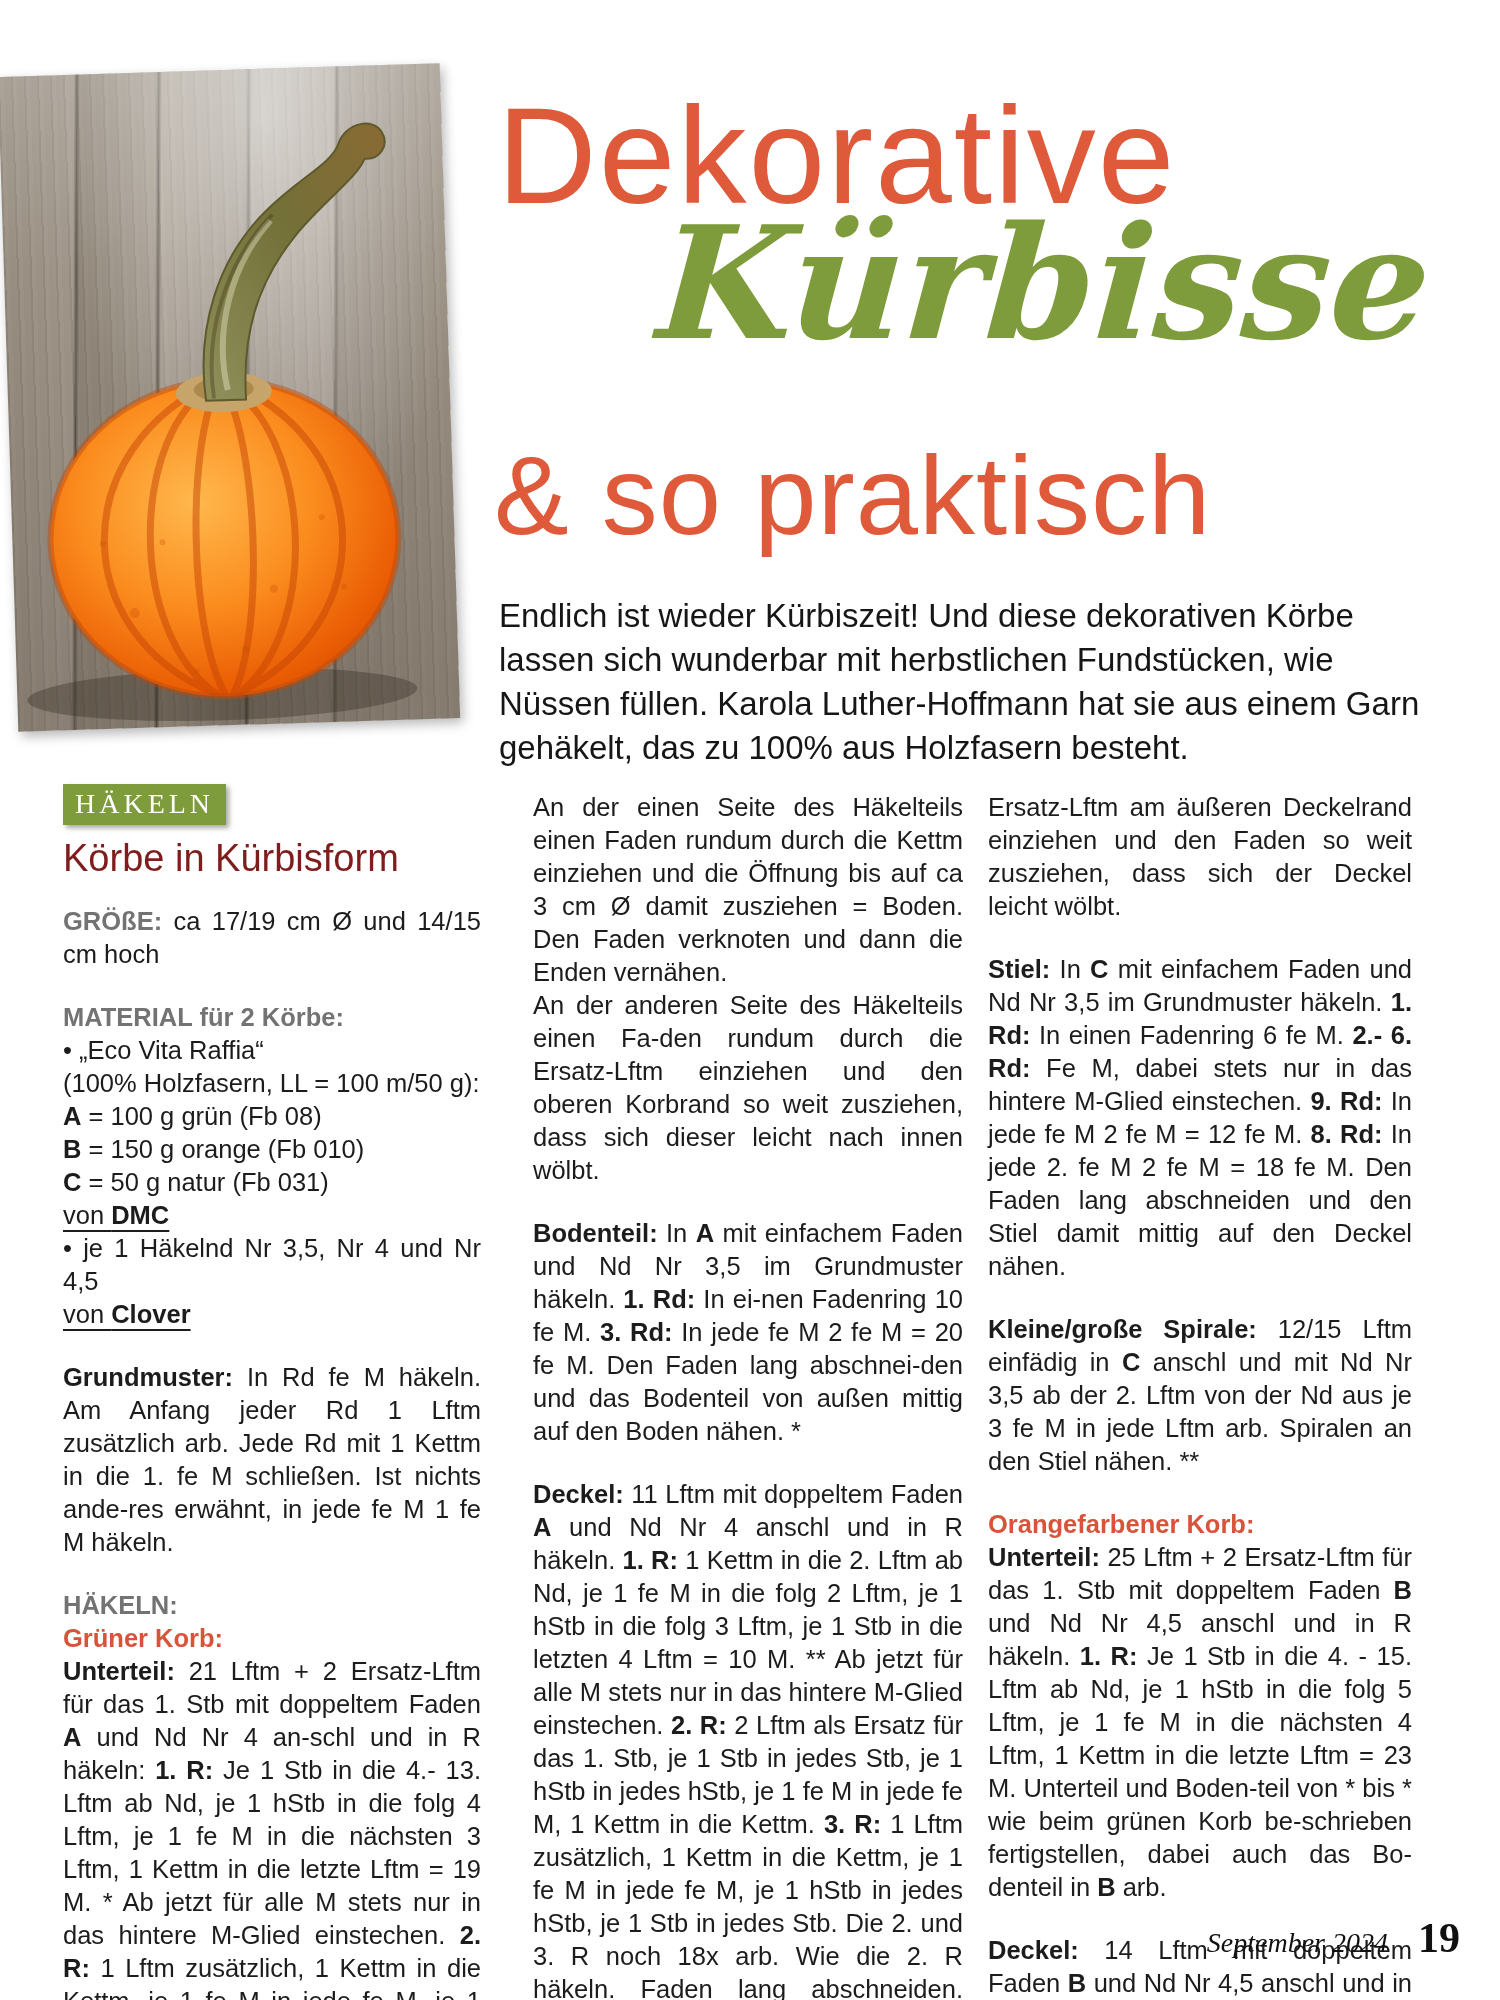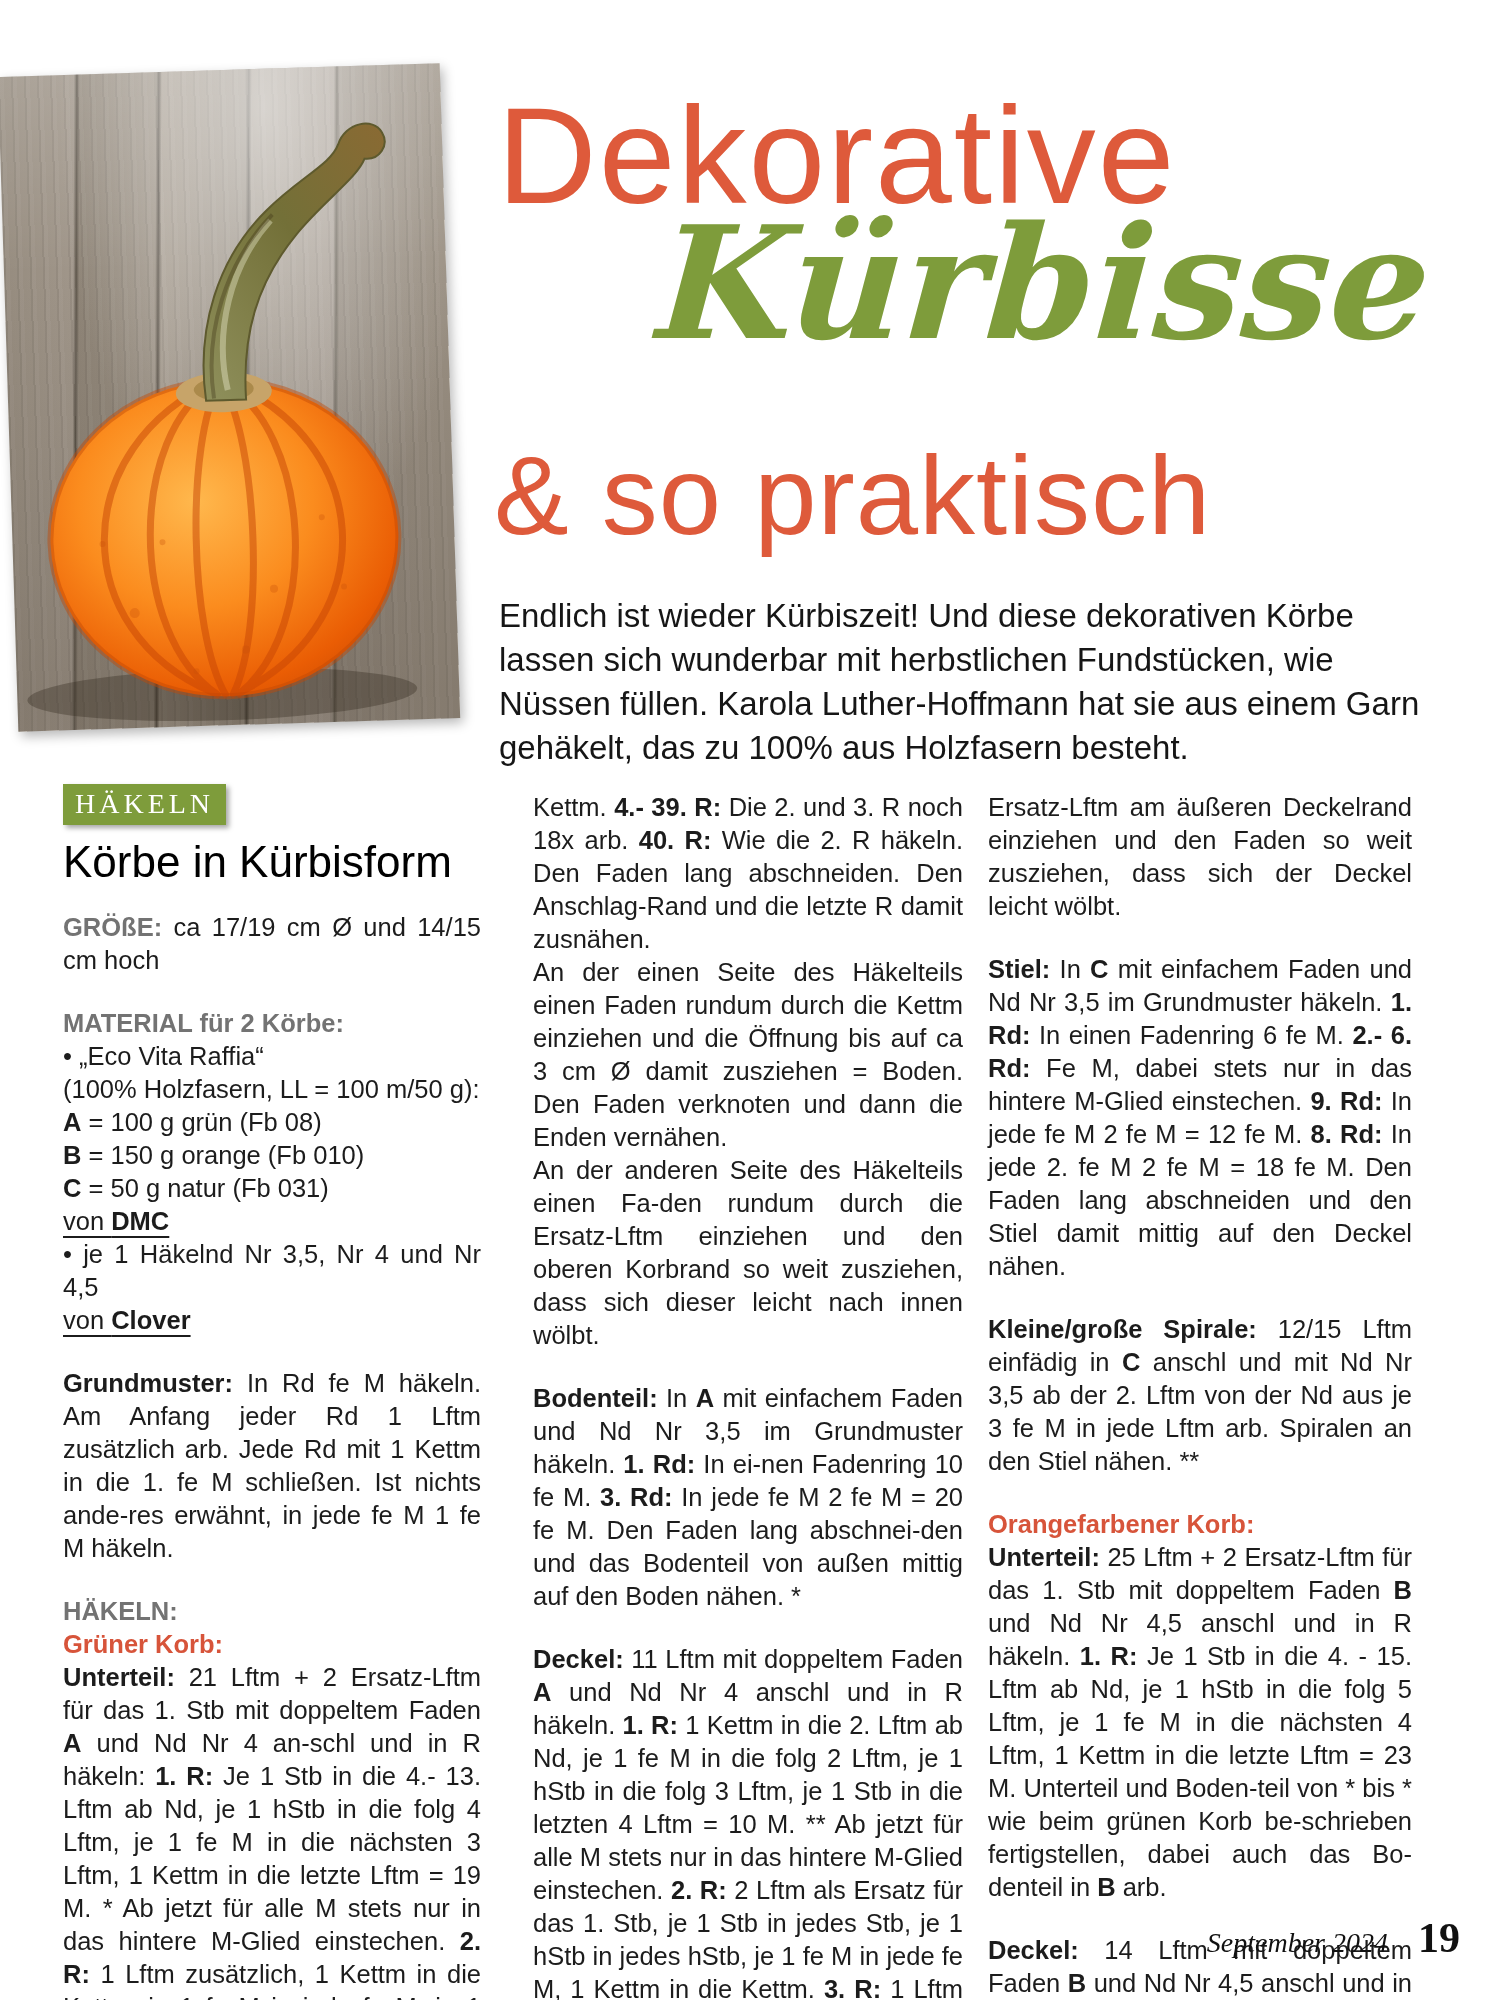--- a/index.html
+++ b/index.html
@@ -35,22 +35,22 @@
 
   
   .col{position:absolute;font-size:25.5px;line-height:33px;color:#1c1c1c;text-align:justify;}
   .col1{left:63px;top:784px;width:418px;}
   .col2{left:533px;top:791px;width:430px;}
   .col3{left:988px;top:791px;width:424px;}
 
   .badge{display:inline-block;background:#7e9c3b;color:#ffffff;
          font-family:"Liberation Serif",serif;font-size:28px;letter-spacing:4px;
          padding:3px 12px 5px;margin:0 0 10px 0;box-shadow:3px 3px 5px rgba(0,0,0,.35);}
-  .article-title{margin:4px 0 26px 0;font-size:44px;line-height:1.05;font-weight:400;
-                 color:#000000;text-align:left;}
+  .article-title{margin:4px 0 26px 0;font-size:38px;line-height:1.05;font-weight:400;
+                 color:#7f1d1d;text-align:left;}
   .para{margin:0;}
   .spacer{height:30px;}
   b.g{color:#737373;}
   b.o{color:#d7543a;}
   .u{text-decoration:underline;text-underline-offset:6px;text-decoration-thickness:2px;}
 
   
   .footer{position:absolute;right:40px;top:1914px;display:flex;align-items:baseline;gap:30px;margin-left:26px;}
   .issue{font-family:"Liberation Serif",serif;font-style:italic;font-size:28px;color:#111111;}
   .pagenum{font-family:"Liberation Serif",serif;font-weight:bold;font-size:42px;color:#111111;text-align:right;}
@@ -104,21 +104,20 @@
     </svg>
   </div>
 
   <div class="t1">Dekorative</div>
   <div class="t2">Kürbisse</div>
   <div class="t3">&amp; so praktisch</div>
   <p class="lede">Endlich ist wieder Kürbiszeit! Und diese dekorativen Körbe lassen sich wunderbar mit herbstlichen Fundstücken, wie Nüssen füllen. Karola Luther-Hoffmann hat sie aus einem Garn gehäkelt, das zu 100% aus Holzfasern besteht.</p>
 
   <div class="col col1"><div class="badge">HÄKELN</div><h1 class="article-title">Körbe in Kürbisform</h1><p class="para"><b class="g">GRÖßE:</b> ca 17/19 cm Ø und 14/15 cm hoch</p><div class="spacer"></div><p class="para"><b class="g">MATERIAL für 2 Körbe:</b></p><p class="para">• „Eco Vita Raffia“</p><p class="para">(100% Holzfasern, LL = 100 m/50 g):</p><p class="para"><b>A</b> = 100 g grün (Fb 08)</p><p class="para"><b>B</b> = 150 g orange (Fb 010)</p><p class="para"><b>C</b> = 50 g natur (Fb 031)</p><p class="para"><span class="u">von <b>DMC</b></span></p><p class="para">• je 1 Häkelnd Nr 3,5, Nr 4 und Nr 4,5</p><p class="para"><span class="u">von <b>Clover</b></span></p><div class="spacer"></div><p class="para"><b>Grundmuster:</b> In Rd fe M häkeln. Am Anfang jeder Rd 1 Lftm zusätzlich arb. Jede Rd mit 1 Kettm in die 1. fe M schließen. Ist nichts ande-res erwähnt, in jede fe M 1 fe M häkeln.</p><div class="spacer"></div><p class="para"><b class="g">HÄKELN:</b></p><p class="para"><b class="o">Grüner Korb:</b></p><p class="para"><b>Unterteil:</b> 21 Lftm + 2 Ersatz-Lftm für das 1. Stb mit doppeltem Faden <b>A</b> und Nd Nr 4 an-schl und in R häkeln: <b>1. R:</b> Je 1 Stb in die 4.- 13. Lftm ab Nd, je 1 hStb in die folg 4 Lftm, je 1 fe M in die nächsten 3 Lftm, 1 Kettm in die letzte Lftm = 19 M. * Ab jetzt für alle M stets nur in das hintere M-Glied einstechen. <b>2. R:</b> 1 Lftm zusätzlich, 1 Kettm in die Kettm, je 1 fe M in jede fe M, je 1 hStb in jedes hStb, je 1 Stb in jedes Stb.  2 Lftm als Ersatz für das 1. Stb, je 1 Stb in jedes Stb, je 1 hStb in jedes hStb, je 1 fe M in jede fe M, 1 Kettm in die</p></div>
   <div class="col col2">
-      <p class="para">Kettm. <b>4.- 39. R:</b> Die 2. und 3. R noch 18x arb. <b>40. R:</b> Wie die 2. R häkeln. Den Faden lang abschneiden. Den Anschlag-Rand und die letzte R damit zusnähen.</p>
       <p class="para">An der einen Seite des Häkelteils einen Faden rundum durch die Kettm einziehen und die Öffnung bis auf ca 3 cm Ø damit zusziehen = Boden. Den Faden verknoten und dann die Enden vernähen.</p>
       <p class="para">An der anderen Seite des Häkelteils einen Fa-den rundum durch die Ersatz-Lftm einziehen und den oberen Korbrand so weit zusziehen, dass sich dieser leicht nach innen wölbt.</p>
       <div class="spacer"></div>
       <p class="para"><b>Bodenteil:</b> In <b>A</b> mit einfachem Faden und Nd Nr 3,5 im Grundmuster häkeln. <b>1. Rd:</b> In ei-nen Fadenring 10 fe M. <b>3. Rd:</b> In jede fe M 2 fe M = 20 fe M. Den Faden lang abschnei-den und das Bodenteil von außen mittig auf den Boden nähen. *</p>
       <div class="spacer"></div>
       <p class="para"><b>Deckel:</b> 11 Lftm mit doppeltem Faden <b>A</b> und Nd Nr 4 anschl und in R häkeln. <b>1. R:</b> 1 Kettm in die 2. Lftm ab Nd, je 1 fe M in die folg 2 Lftm, je 1 hStb in die folg 3 Lftm, je 1 Stb in die letzten 4 Lftm = 10 M. ** Ab jetzt für alle M stets nur in das hintere M-Glied einstechen. <b>2. R:</b> 2 Lftm als Ersatz für das 1. Stb, je 1 Stb in jedes Stb, je 1 hStb in jedes hStb, je 1 fe M in jede fe M, 1 Kettm in die Kettm. <b>3. R:</b> 1 Lftm zusätzlich, 1 Kettm in die Kettm, je 1 fe M in jede fe M, je 1 hStb in jedes hStb, je 1 Stb in jedes Stb.  Die 2. und 3. R noch 18x arb.  Wie die 2. R häkeln. Faden lang abschneiden. Anschlag-Rand und letzte R da-mit zusnähen. Einen Faden rundum durch die</p>
     </div>
   <div class="col col3">
       <p class="para">Ersatz-Lftm am äußeren Deckelrand einziehen und den Faden so weit zusziehen, dass sich der Deckel leicht wölbt.</p>
       <div class="spacer"></div>

